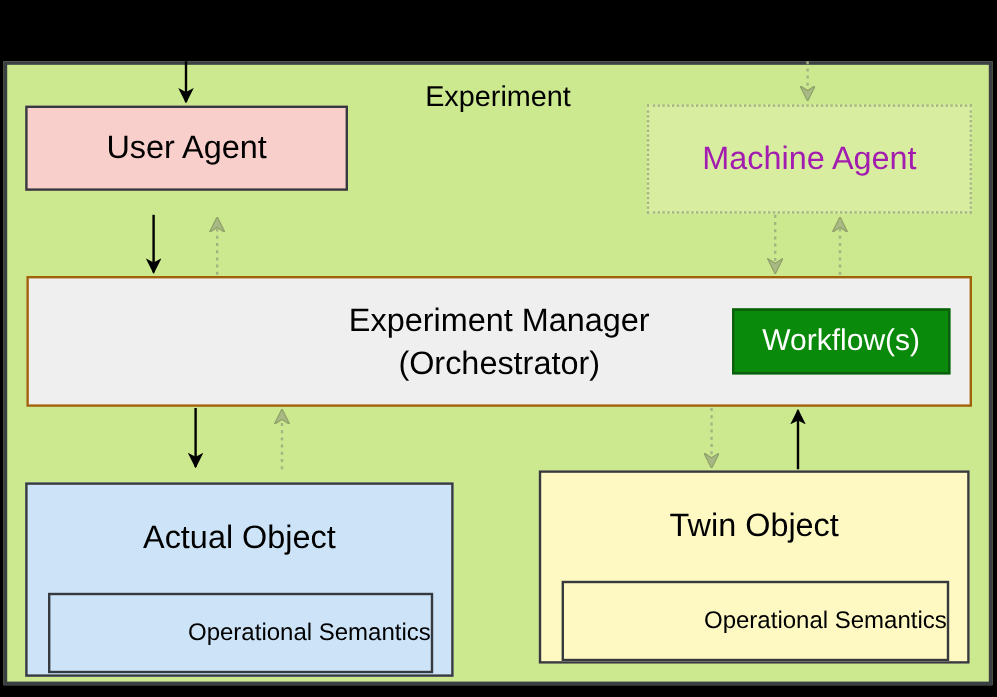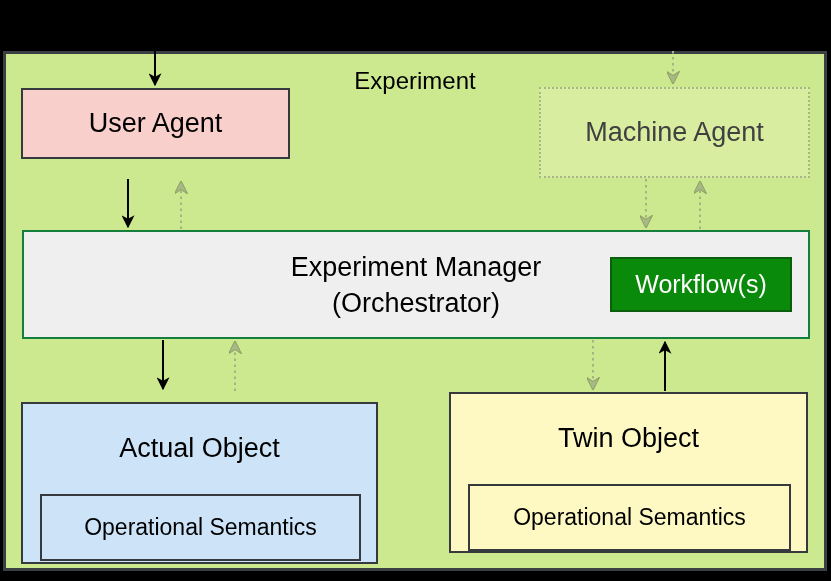--- a/index.html
+++ b/index.html
@@ -20,44 +20,44 @@
     position:absolute; left:255px; top:67px; width:320px;
     font-size:24px; color:#000; text-align:center;
   }
   .user-agent {
     left:21px; top:88px; width:269px; height:71px;
     background:#f9cfcb; border:2px solid #36393d; font-size:27px;
   }
   .machine-agent {
     left:539px; top:87px; width:271px; height:91px;
     background:#d9eda1; border:2px dotted #a6b686;
-    color:#404040; font-size:27px;
+    color:#a21caf; font-size:27px;
   }
   .manager {
     left:22px; top:230px; width:788px; height:109px;
-    background:#efefef; border:2px solid #15803d;
+    background:#efefef; border:2px solid #a16207;
     font-size:27px; line-height:36px; flex-direction:column;
   }
   .workflow {
     left:610px; top:257px; width:182px; height:55px;
     background:#0a8a0a; border:2px solid #0b5e0b;
     color:#fff; font-size:25px;align-items:center;
   }
   .object-box {
     border:2px solid #36393d; flex-direction:column;
     justify-content:flex-start;
   }
   .actual-object { left:21px; top:392px; width:357px; height:162px; background:#cde4f8;margin-top:10px; }
   .twin-object   { left:449px; top:392px; width:359px; height:161px; background:#fef9c3; }
   .object-title { margin-top:28px; font-size:27px; line-height:32px; }
   .inner-box {
     position:absolute; left:17px; top:90px; height:67px;
     box-sizing:border-box; border:2px solid #36393d;
-    display:flex; align-items:center; justify-content:center;
-    font-size:23px; background:inherit;
+    display:flex; align-items:center; justify-content:flex-end;
+    font-size:20px; background:inherit;
   }
   .actual-object .inner-box { width:321px; }
   .twin-object   .inner-box { width:323px; }
   svg.arrows { position:absolute; left:0; top:0; pointer-events:none; }
 </style>
 </head>
 <body>
 
 <div class="canvas">
 

